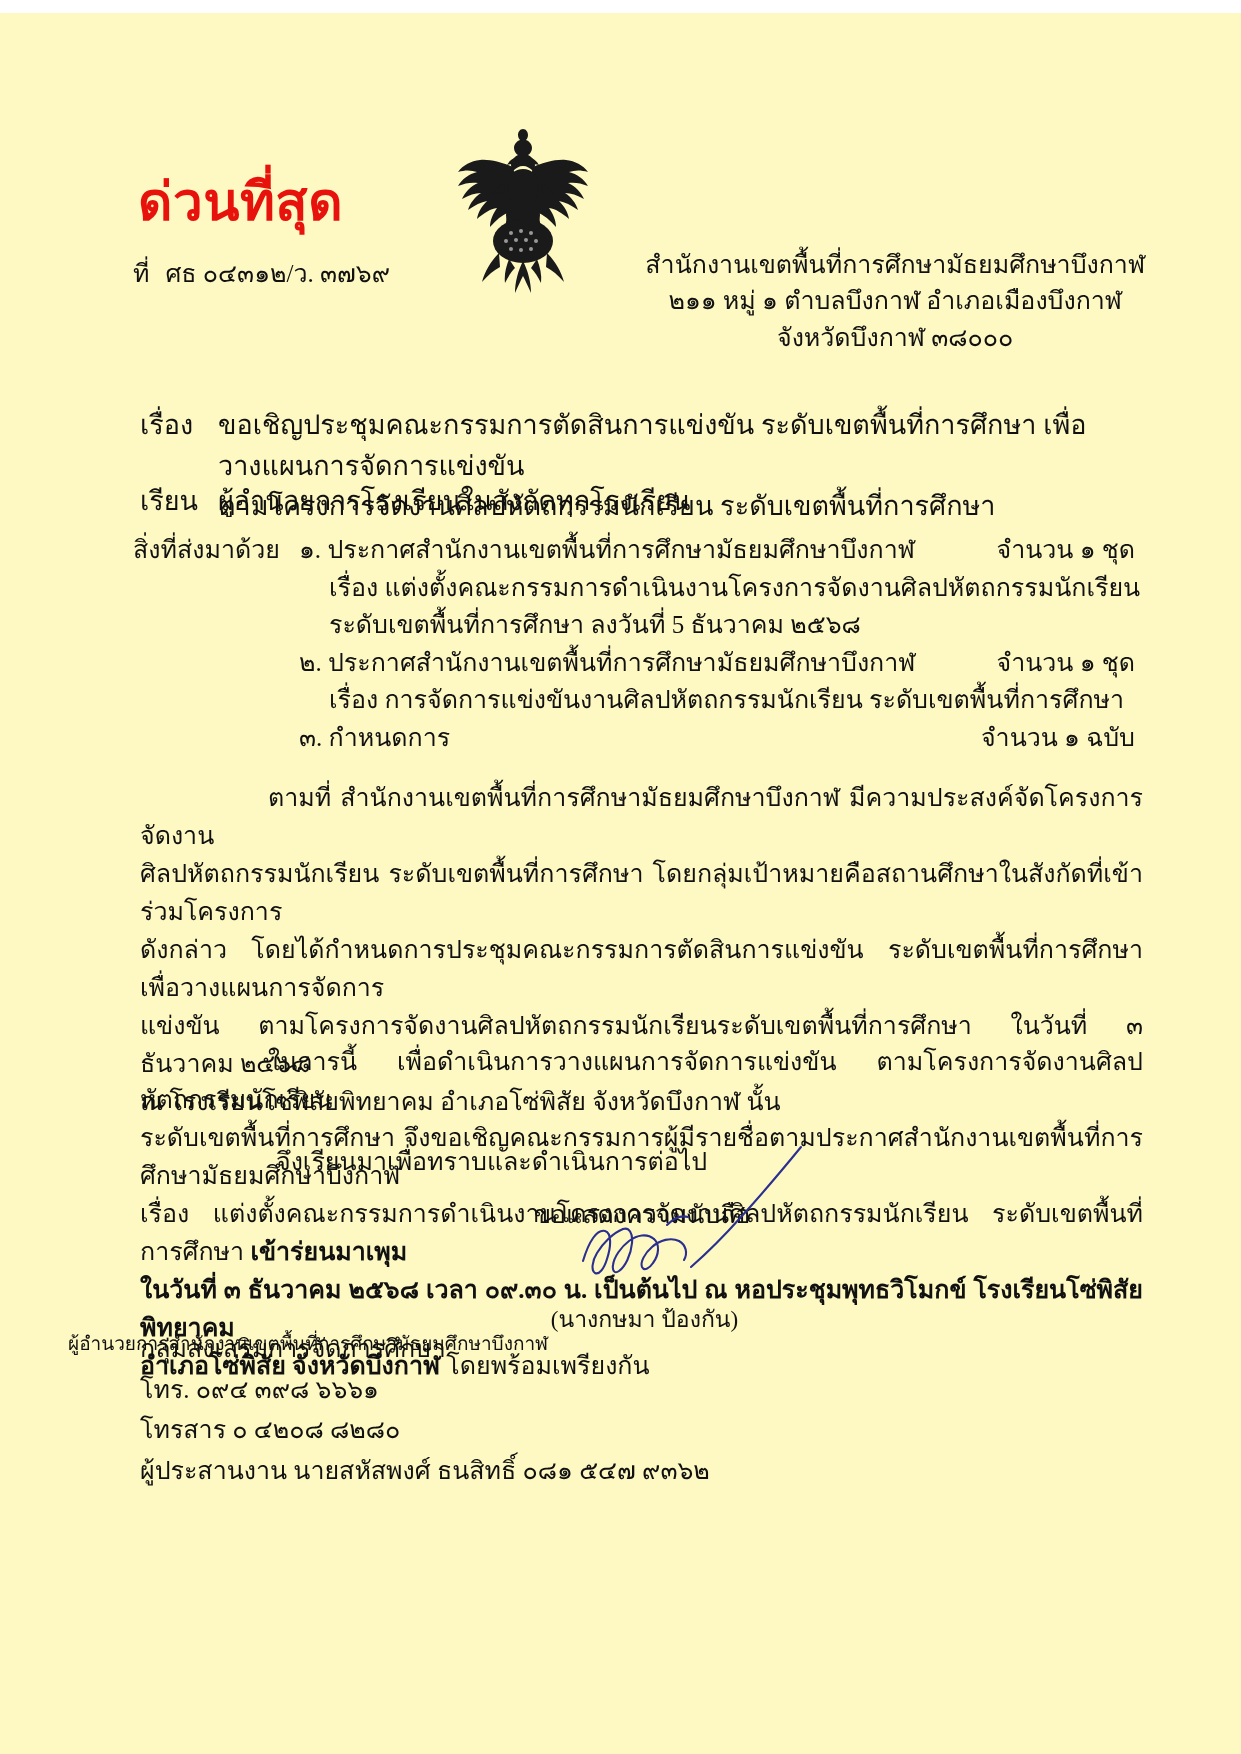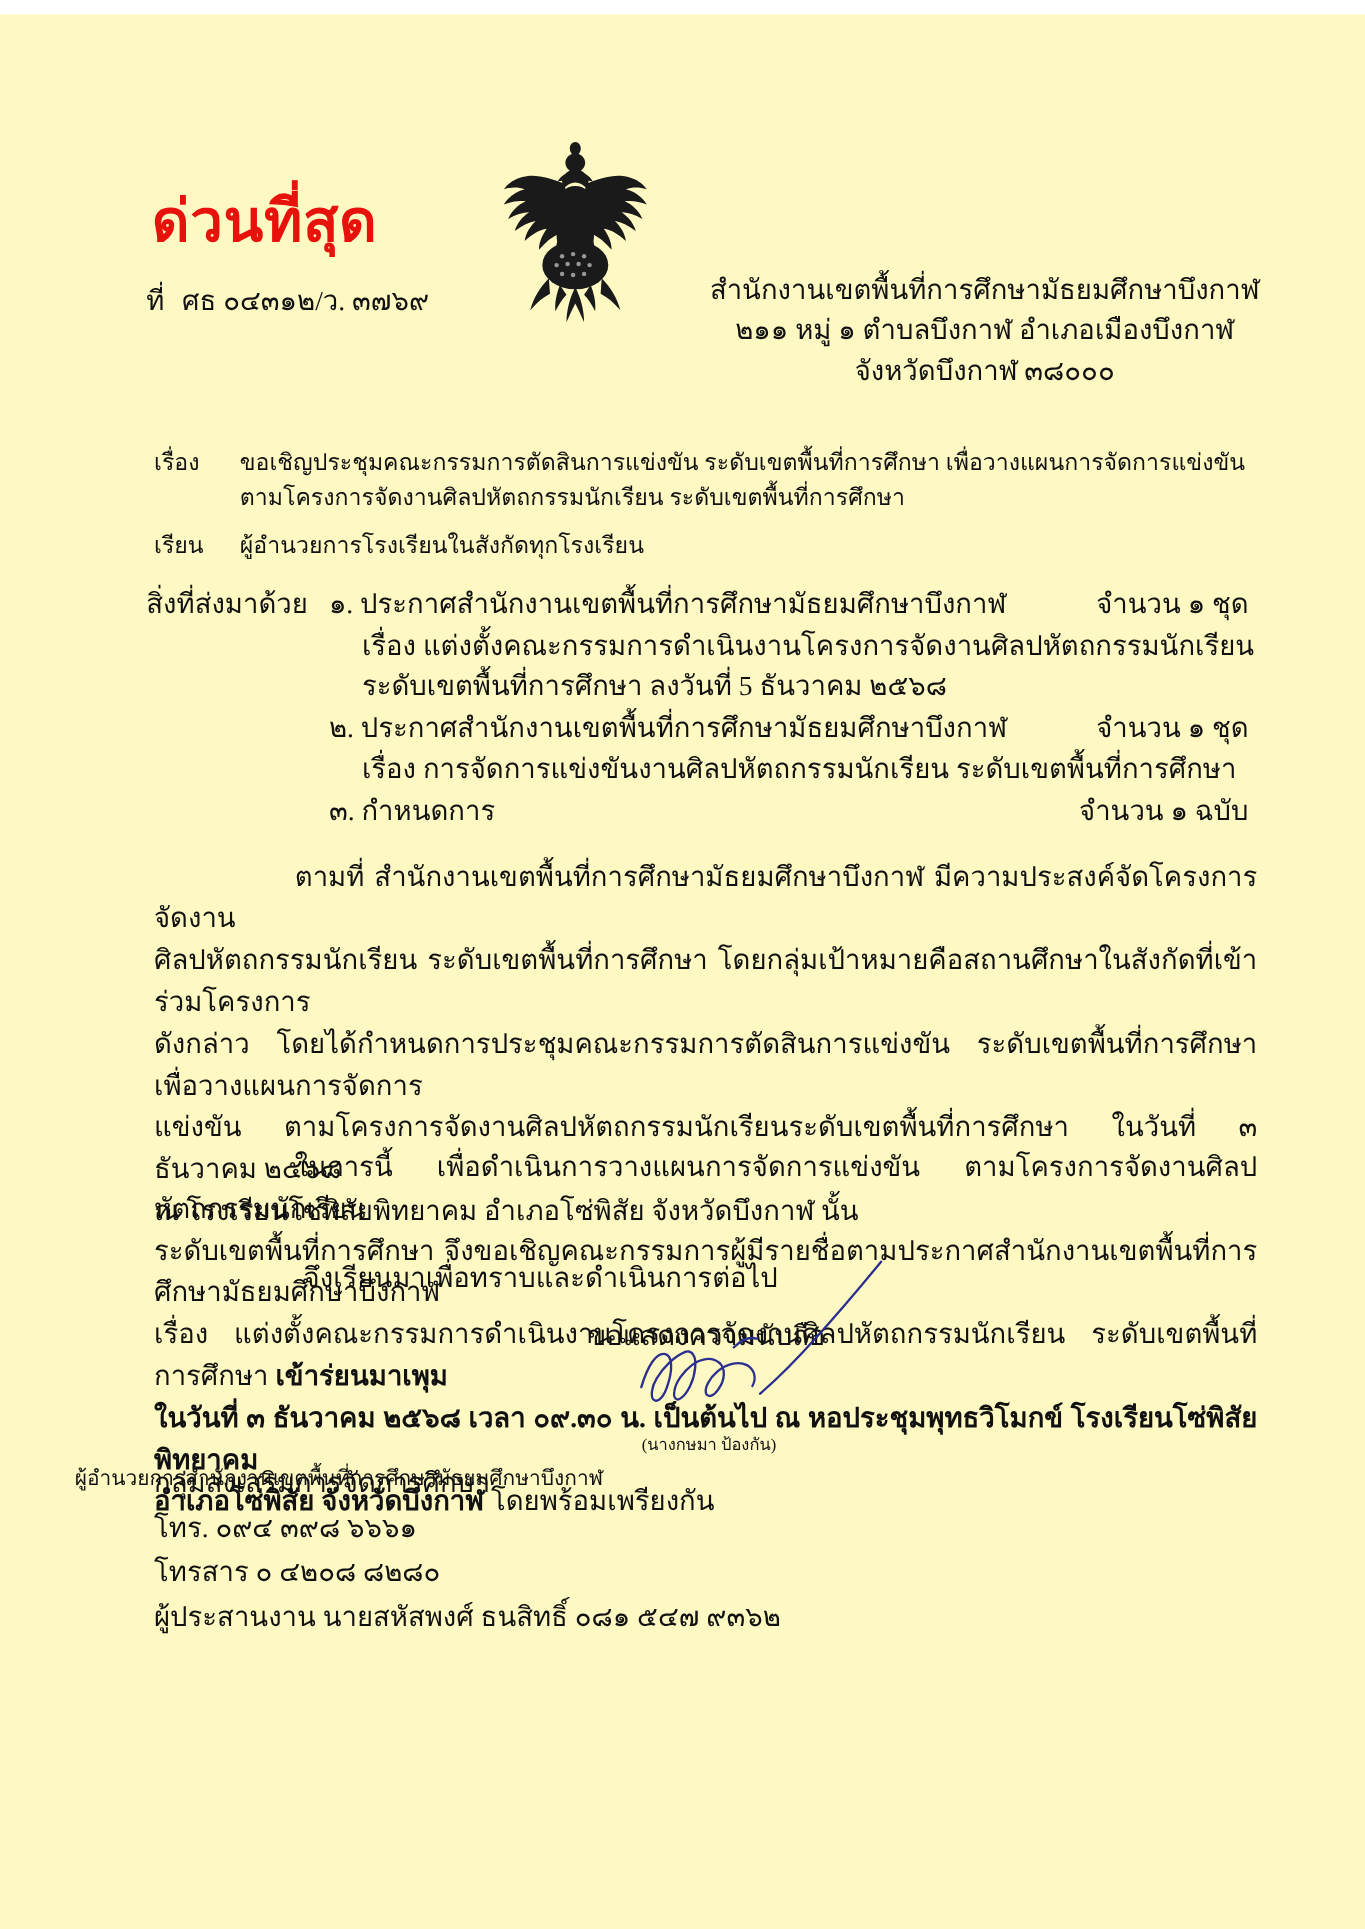--- a/index.html
+++ b/index.html
@@ -69,21 +69,21 @@
     right: 0;
     top: 346px;
     text-align: center;
     font-size: 25px;
     padding-left: 20px;
   }
 
   
   .row {
     position: absolute;
-    font-size: 21px;
+    font-size: 27px;
     line-height: 1.5;
   }
   .row .lbl {
     position: absolute;
     left: 0;
     top: 0;
     white-space: nowrap;
   }
   .row .body {
     margin-left: 0;
@@ -180,21 +180,21 @@
     pointer-events: none;
   }
   .sig-ink svg { display: block; width: 100%; height: 100%; }
 
   .sig-name {
     position: absolute;
     left: 0;
     right: 0;
     top: 1288px;
     text-align: center;
-    font-size: 15px;
+    font-size: 23px;
     padding-left: 48px;
   }
   .sig-title {
     position: absolute;
     left: 0;
     right: 0;
     top: 1315px;
     text-align: left;
     font-size: 19px;
     padding-left: 68px;

